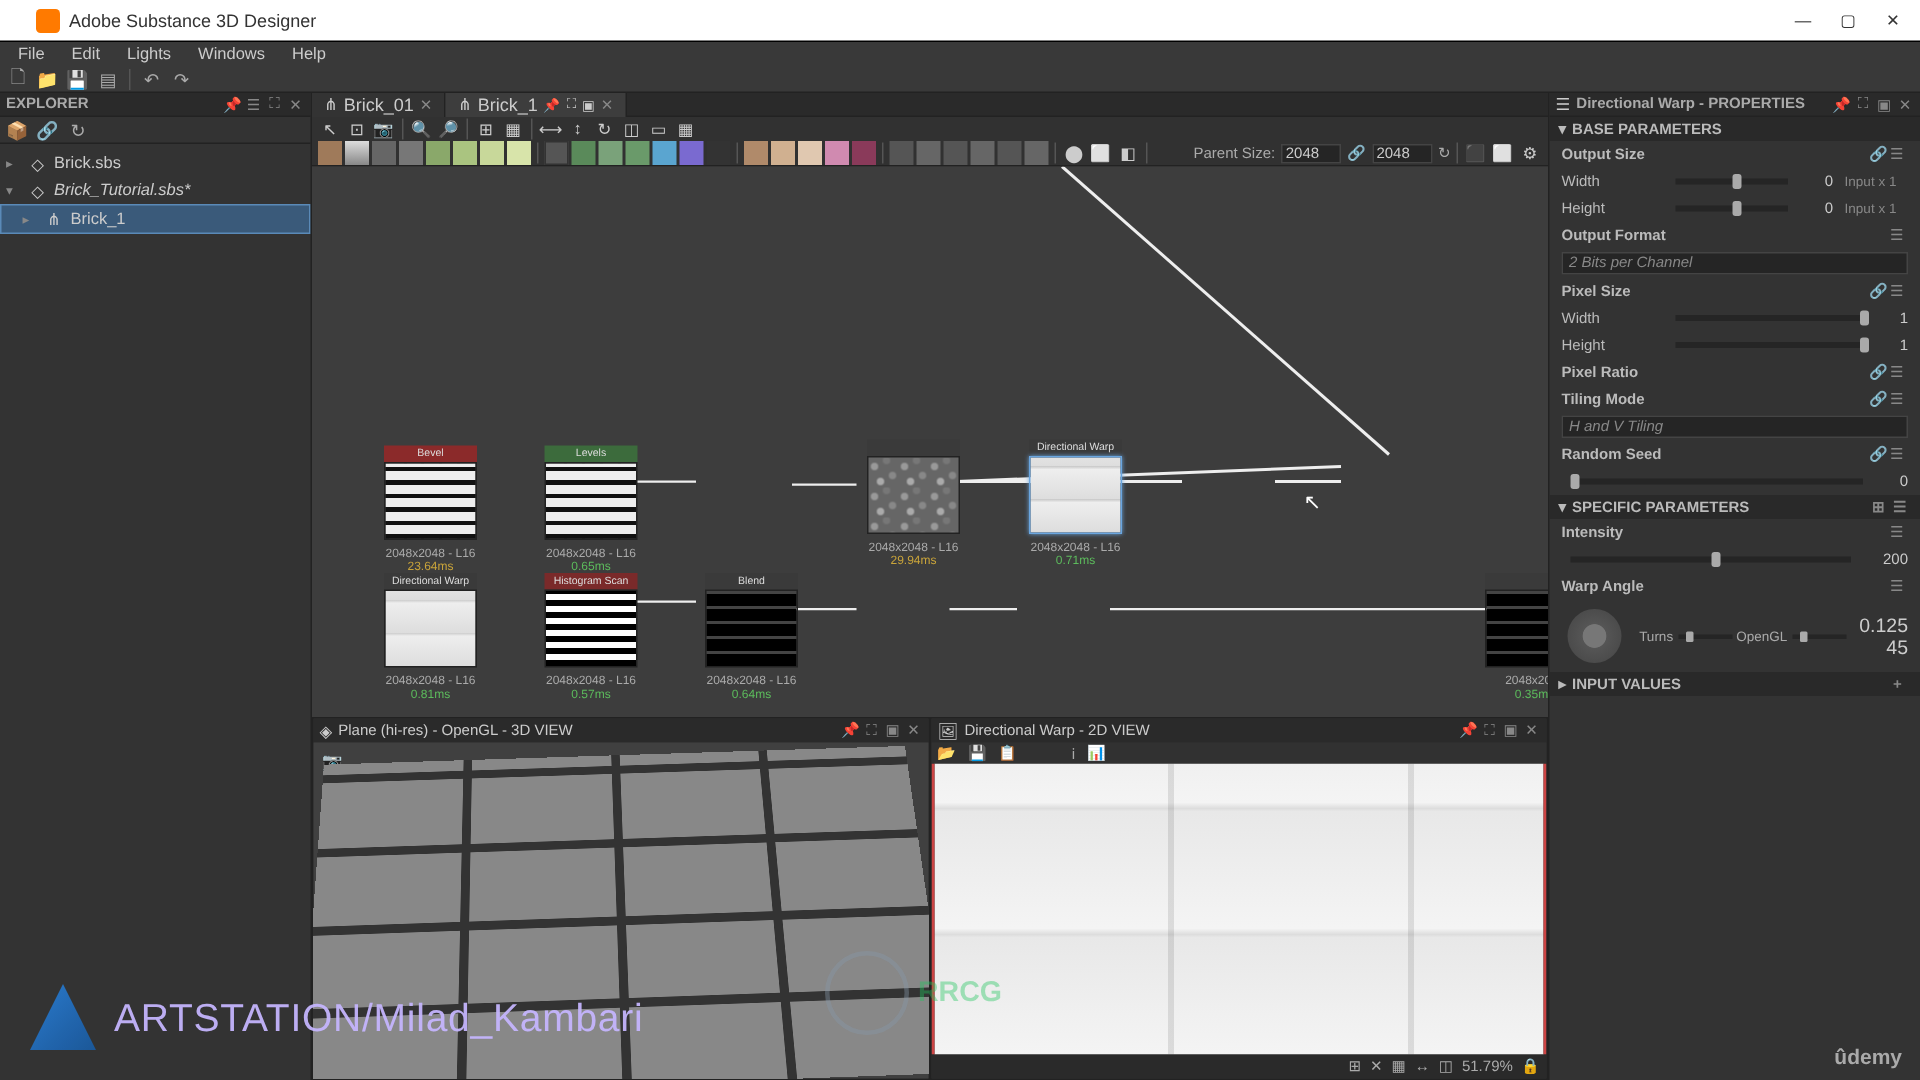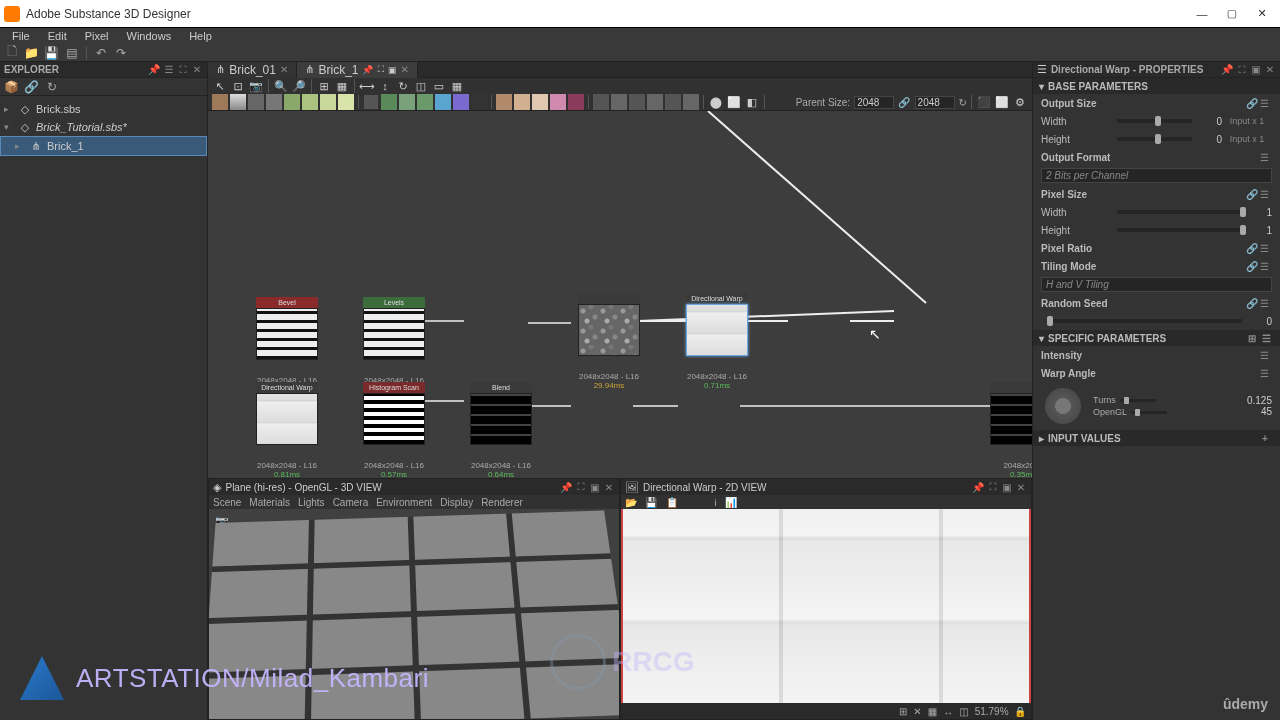--- a/index.html
+++ b/index.html
@@ -1,20 +1,20 @@
 <!DOCTYPE html>
 <html><head>
   <meta charset="utf-8">
   <style>
     * { margin: 0; padding: 0; box-sizing: border-box; font-family: 'Segoe UI', Tahoma, sans-serif; }
     body { background: #2d2d2d; color: #ccc; font-size: 11px; overflow: hidden; width: 1280px; height: 720px; }
     
     
     .titlebar { background: #fff; height: 28px; display: flex; align-items: center; justify-content: space-between; padding: 0 4px; border-bottom: 1px solid #000; }
-    .titlebar-left { display: flex; align-items: center; gap: 6px; }
+    .titlebar-left { display: flex; align-items: center; gap: 6px; margin-left: 20px; }
     .titlebar-title { color: #333; font-size: 12px; }
     .titlebar-right { display: flex; gap: 2px; }
     .win-btn { width: 28px; height: 20px; display: flex; align-items: center; justify-content: center; color: #333; cursor: pointer; }
     .app-icon { width: 16px; height: 16px; background: #ff7a00; border-radius: 3px; }
     
     
     .menubar { background: #393939; height: 16px; display: flex; align-items: center; padding: 0 4px; gap: 2px; }
     .menu-item { padding: 0 8px; color: #ccc; font-size: 11px; cursor: pointer; }
     
     
@@ -57,21 +57,21 @@
     
     
     .graph-view { flex: 1; background: #3d3d3d; position: relative; overflow: hidden; }
     .node { position: absolute; display: flex; flex-direction: column; align-items: center; }
     .node-header { width: 62px; height: 11px; font-size: 7px; display: flex; align-items: center; justify-content: center; color: #ddd; padding: 0 2px; }
     .node-header.red { background: #8b2a2a; }
     .node-header.green { background: #3c6b3c; }
     .node-header.dark { background: #3a3a3a; }
     .node-header.red2 { background: #7a2a2a; }
     .node-thumb { width: 62px; height: 52px; background: #555; border: 1px solid #222; }
-    .node-info { font-size: 8px; color: #aaa; margin-top: 16px; text-align: center; }
+    .node-info { font-size: 8px; color: #aaa; margin-top: 4px; text-align: center; }
     .node-time { font-size: 8px; }
     .node-time.g { color: #5cbb5c; }
     .node-time.y { color: #c9a43a; }
     .node.selected .node-thumb { border: 1px solid #6aa6e0; box-shadow: 0 0 3px #6aa6e0; }
     .link { position: absolute; pointer-events: none; }
     
     
     .viewers { height: 242px; display: flex; }
     .viewer3d, .viewer2d { flex: 1; display: flex; flex-direction: column; background: #2e2e2e; border: 1px solid #222; }
     .viewer-header { height: 16px; background: #2a2a2a; display: flex; align-items: center; justify-content: space-between; padding: 0 4px; }
@@ -89,33 +89,33 @@
     .prop-label.bold { font-weight: bold; }
     .prop-slider { flex: 1; height: 4px; background: #252525; position: relative; margin: 0 6px; cursor: pointer; }
     .prop-slider-thumb { position: absolute; top: -3px; width: 6px; height: 10px; background: #aaa; border-radius: 2px; }
     .prop-value { font-size: 10px; color: #ccc; width: 24px; text-align: right; }
     .prop-extra { font-size: 9px; color: #888; width: 50px; text-align: center; }
     .prop-dropdown { flex: 1; background: #252525; border: 1px solid #444; color: #888; font-size: 10px; padding: 1px 4px; font-style: italic; }
     .prop-right-icons { display: flex; gap: 2px; margin-left: auto; }
     .prop-icon { width: 12px; height: 12px; color: #888; font-size: 10px; cursor: pointer; display: flex; align-items: center; }
     .angle-widget { width: 36px; height: 36px; border-radius: 50%; background: radial-gradient(circle, #777 30%, #555 32%, #444 100%); margin: 4px; position: relative; }
     .angle-row { display: flex; align-items: center; gap: 8px; }
-    .angle-labels { display: flex; flex-direction: column; gap: 2px; font-size: 9px; color: #aaa; }
+    .angle-labels { display: flex; flex-direction: row; gap: 2px; font-size: 9px; color: #aaa; }
     .angle-slider-row { display: flex; align-items: center; gap: 4px; }
     .mini-slider { width: 36px; height: 3px; background: #252525; position: relative; }
     .mini-slider-thumb { position: absolute; top: -2px; width: 5px; height: 7px; background: #aaa; border-radius: 1px; }
     
     
     .watermark { position: absolute; bottom: 20px; left: 20px; display: flex; align-items: center; gap: 12px; opacity: 0.95; pointer-events: none; z-index: 100; }
     .watermark-logo { width: 44px; height: 44px; background: linear-gradient(135deg, #2a7fd6, #1b5a9e); clip-path: polygon(50% 0, 100% 100%, 0 100%); }
     .watermark-text { font-size: 26px; font-weight: 300; color: #c4b5fd; letter-spacing: 0.5px; }
     .udemy-logo { position: absolute; bottom: 8px; right: 12px; font-size: 14px; color: #aaa; font-weight: bold; z-index: 100; }
     .rrcg-logo { position: absolute; bottom: 26px; left: 50%; transform: translateX(-50%); width: 180px; height: 64px; opacity: 0.4; pointer-events: none; z-index: 99; display: flex; align-items: center; gap: 6px; }
     .rrcg-circle { width: 56px; height: 56px; border-radius: 50%; border: 3px solid #89a; }
-    .rrcg-text { font-size: 28px; font-weight: bold; color: #c4b5fd; }
+    .rrcg-text { font-size: 19px; font-weight: bold; color: #22c55e; }
     
     
     .brick3d { width: 100%; height: 100%; background: 
       repeating-linear-gradient(90deg, transparent 0, transparent 98px, #333 98px, #333 104px),
       repeating-linear-gradient(0deg, #888 0, #888 48px, #333 48px, #333 54px);
       transform: perspective(400px) rotateX(12deg) rotateZ(-2deg); transform-origin: center; }
     .brick2d { width: 100%; height: 100%; background: 
       repeating-linear-gradient(90deg, rgba(0,0,0,0) 0, rgba(0,0,0,0) 156px, rgba(0,0,0,0.1) 156px, rgba(0,0,0,0.1) 160px),
       repeating-linear-gradient(0deg, #f4f4f4 0, #e8e8e8 78px, #ddd 80px, #f4f4f4 84px);
       border-left: 2px solid #c44; border-right: 2px solid #c44; }
@@ -152,21 +152,21 @@
   <div class="titlebar-right">
     <div class="win-btn">—</div>
     <div class="win-btn">▢</div>
     <div class="win-btn close">✕</div>
   </div>
 </div>
 
 <div class="menubar">
   <div class="menu-item">File</div>
   <div class="menu-item">Edit</div>
-  <div class="menu-item">Pixel</div>
+  <div class="menu-item">Lights</div>
   <div class="menu-item">Windows</div>
   <div class="menu-item">Help</div>
 </div>
 
 <div class="toolbar">
   <div class="tb-btn">🗋</div>
   <div class="tb-btn">📁</div>
   <div class="tb-btn">💾</div>
   <div class="tb-btn">▤</div>
   <div class="tb-sep"></div>
@@ -371,29 +371,20 @@
             <span>◈</span>
             <span class="viewer-title">Plane (hi-res) - OpenGL - 3D VIEW</span>
           </div>
           <div class="panel-icons">
             <div class="panel-icon">📌</div>
             <div class="panel-icon">⛶</div>
             <div class="panel-icon">▣</div>
             <div class="panel-icon">✕</div>
           </div>
         </div>
-        <div class="viewer-menubar">
-          <span class="viewer-menu">Scene</span>
-          <span class="viewer-menu">Materials</span>
-          <span class="viewer-menu">Lights</span>
-          <span class="viewer-menu">Camera</span>
-          <span class="viewer-menu">Environment</span>
-          <span class="viewer-menu">Display</span>
-          <span class="viewer-menu">Renderer</span>
-        </div>
         <div class="viewer-content">
           <div style="position:absolute;left:6px;top:6px;display:flex;flex-direction:column;gap:4px">
             <div style="color:#aaa">📷</div>
             <div style="color:#aaa">💡</div>
           </div>
           <div class="brick3d"></div>
         </div>
       </div>
       <div class="viewer2d">
         <div class="viewer-header">
@@ -548,20 +539,26 @@
         <span class="prop-icon">☰</span>
       </div>
     </div>
 
     <div class="prop-row">
       <span class="prop-label bold">Intensity</span>
       <div class="prop-right-icons">
           <span class="prop-icon">☰</span>
         </div>
     </div>
+    <div class="prop-row">
+      <div class="prop-slider">
+          <div class="prop-slider-thumb" style="left:50%"></div>
+        </div>
+      <span class="prop-value" style="width:32px">200</span>
+    </div>
 
     <div class="prop-row">
       <span class="prop-label bold">Warp Angle</span>
       <div class="prop-right-icons">
           <span class="prop-icon">☰</span>
         </div>
     </div>
     <div class="prop-row angle-row">
       <div class="angle-widget"></div>
       <div class="angle-labels">
@@ -571,21 +568,21 @@
               <div class="mini-slider-thumb" style="left:12%"></div>
             </div>
         </div>
         <div class="angle-slider-row">
           <span>OpenGL</span>
           <div class="mini-slider">
               <div class="mini-slider-thumb" style="left:12%"></div>
             </div>
         </div>
       </div>
-      <div style="margin-left:auto;display:flex;flex-direction:column;align-items:flex-end;font-size:10px">
+      <div style="margin-left:auto;display:flex;flex-direction:column;align-items:flex-end;font-size:13px">
         <span>0.125</span>
         <span>45</span>
       </div>
     </div>
 
     <div class="prop-section-header">
       <span>▸</span>
       <span>INPUT VALUES</span>
       <div class="prop-right-icons">
           <span class="prop-icon">+</span>

